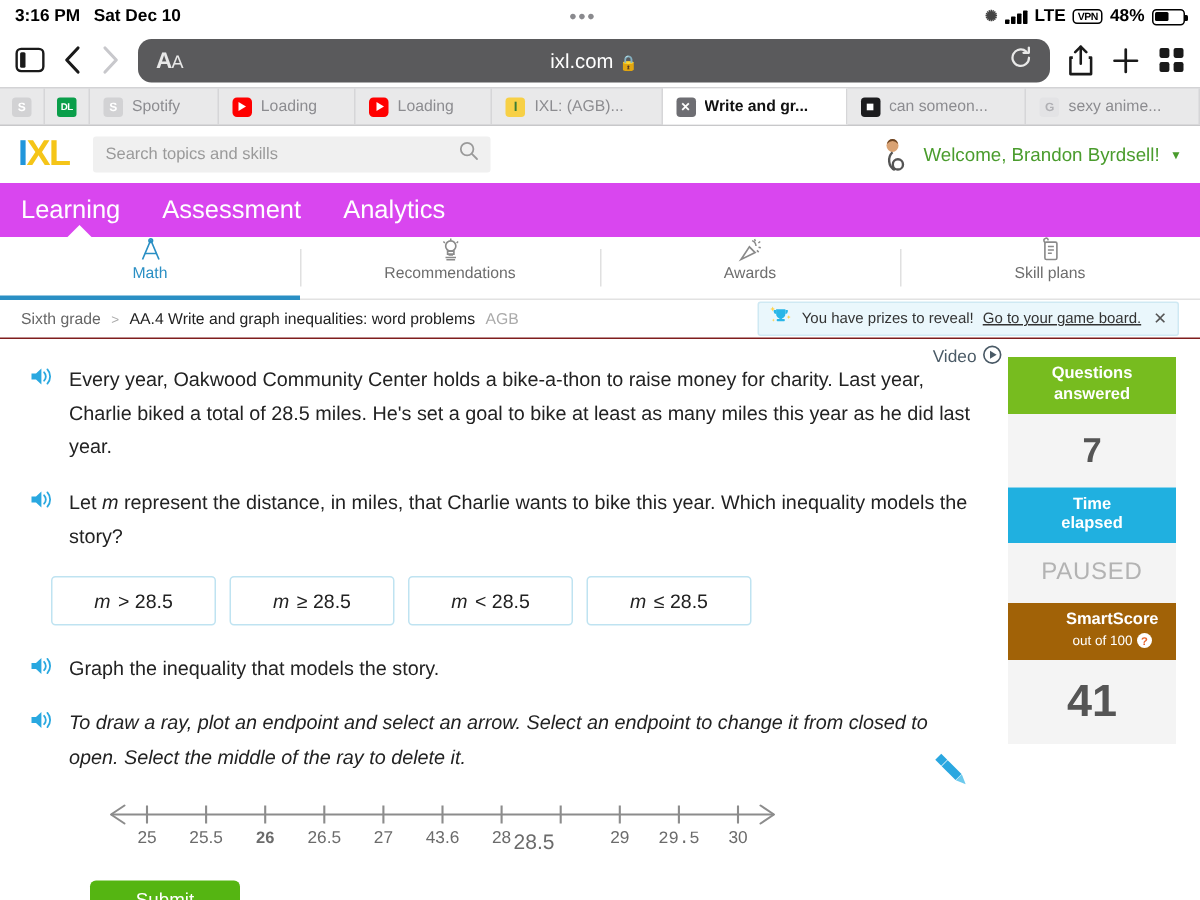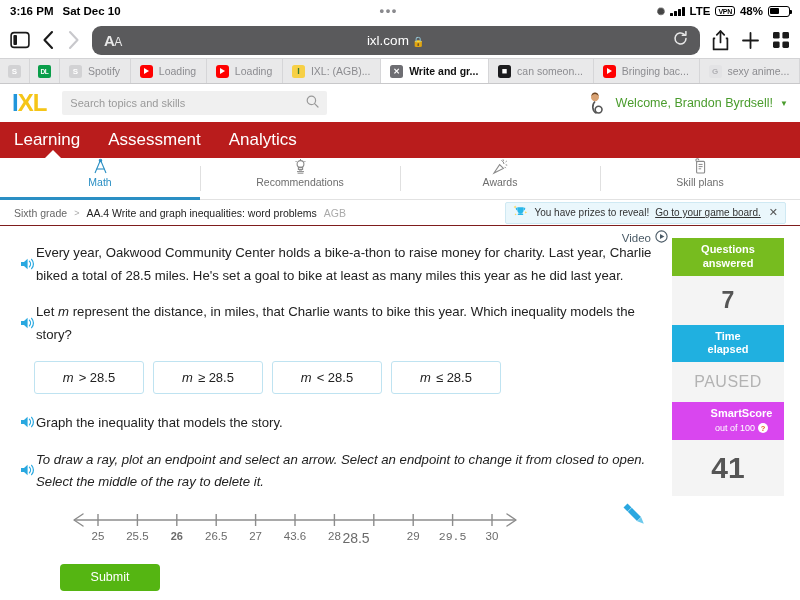--- a/index.html
+++ b/index.html
@@ -88,21 +88,21 @@
     border: 0; background: transparent; outline: none; flex: 1;
     font-size: 11px; color: #666; font-family: inherit;
   }
   .searchbox input::placeholder { color: #9a9a9a; }
   .header-right { margin-left: auto; display: flex; align-items: center; gap: 7px; }
   .avatar-person { width: 24px; height: 24px; position: relative; }
   .welcome { color: #4a9c2d; font-size: 12.5px; }
   .caret { color: #4a9c2d; font-size: 8px; }
 
   
-  .greenbar { height: 36px; background: #b91c1c; display: flex; align-items: center; padding: 0 14px; gap: 28px; position: relative; }
+  .greenbar { height: 36px; background: #d946ef; display: flex; align-items: center; padding: 0 14px; gap: 28px; position: relative; }
   .greenbar a { color: #fff; font-size: 17px; text-decoration: none; }
   .greenbar a.active { font-weight: 400; }
   .green-pointer { position: absolute; bottom: -1px; left: 44px; width: 0; height: 0;
                    border-left: 9px solid transparent; border-right: 9px solid transparent; border-bottom: 9px solid #fff; }
 
   
   .subtabs { height: 42px; display: flex; background: #fff; border-bottom: 1px solid #e2e2e2; }
   .subtab { flex: 1; display: flex; flex-direction: column; align-items: center; 
             gap: 1px; font-size: 10.5px; color: #6d6d6d; position: relative; }
   .subtab + .subtab::before { content:""; position:absolute; left:0; top:8px; bottom:8px; width:1px; background:#e0e0e0; }
@@ -118,21 +118,21 @@
   .crumb-title { color: #222; }
   .crumb-code { color: #aaa; }
   .prize-banner { margin-left: auto; display: flex; align-items: center; gap: 6px;
                   background: #eaf7fc; border: 1px solid #cfe9f3; border-radius: 2px; padding: 2px 7px; font-size: 10px; color: #333; }
   .prize-banner a { color: #333; }
   .prize-x { color: #555; font-size: 11px; margin-left: 2px; }
 
   
   .content { display: flex; height: 372px; }
   .qpanel { flex: 1; padding: 16px 18px 0 20px; position: relative; }
-  .q-row { display: flex; gap: 0; margin-bottom: 14px; align-items: center; }
+  .q-row { display: flex; gap: 10px; margin-bottom: 14px; }
   .speaker { flex: 0 0 16px; margin-top: 2px; }
   .q-text { font-size: 13.2px; line-height: 1.72; color: #222; }
   .q-text em { font-style: italic; }
   .q-italic { font-style: italic; }
 
   .choices { display: flex; gap: 9px; margin: 2px 0 18px 14px; }
   .choice {
     width: 110px; height: 33px; border: 1px solid #bfe3f1; border-radius: 3px;
     background: #fff; display: flex; align-items: center; justify-content: center;
     font-size: 13px; color: #222; cursor: pointer;
@@ -151,21 +151,21 @@
 
   .pencil { position: absolute; right: 24px; bottom: 66px; }
 
   
   .scorepanel { width: 112px; padding-top: 12px; margin-right: 16px; }
   .video-link { position: absolute; right: 132px; top: 230px; font-size: 11.5px; color: #4a5a66;
                 display: flex; align-items: center; gap: 4px; }
   .score-head { text-align: center; color: #fff; font-weight: 700; font-size: 11px; padding: 5px 2px; line-height: 1.25; }
   .sh-green { background: #77bc1f; }
   .sh-blue { background: #20b0e0; }
-  .sh-orange { background: #d946ef; padding-left: 29px; }
+  .sh-orange { background: #a16207; padding-left: 29px; }
   .score-head .sub { font-weight: 400; font-size: 9px; display:inline-flex; align-items:center; gap:3px; }
   .qmark { display:inline-flex; width:10px; height:10px; border-radius:50%; background:#fff; color:#e8622a;
            font-size:7.5px; font-weight:700; align-items:center; justify-content:center; }
   .score-val { background: #f4f4f4; text-align: center; padding: 11px 0; font-size: 23px; font-weight: 700; color: #555; }
   .score-val.paused { font-size: 16px; font-weight: 400; color: #b3b3b3; letter-spacing: .5px; }
   .score-val.big { font-size: 30px; color: #555; }
 </style>
 </head>
 <body>
 
@@ -269,24 +269,20 @@
       <span class="favicon fav-ixl">I</span>
       <span class="tab-label">IXL: (AGB)...</span>
     </div>
     <div class="tab active">
       <span class="favicon fav-x">✕</span>
       <span class="tab-label">Write and gr...</span>
     </div>
     <div class="tab">
       <span class="favicon fav-doc">■</span>
       <span class="tab-label">can someon...</span>
-    </div>
-    <div class="tab">
-      <span class="favicon fav-yt"></span>
-      <span class="tab-label">Bringing bac...</span>
     </div>
     <div class="tab">
       <span class="favicon fav-g">G</span>
       <span class="tab-label">sexy anime...</span>
     </div>
   </div>
 
 <div class="ixl-header">
   <div class="logo">
     <span class="i">I</span>

